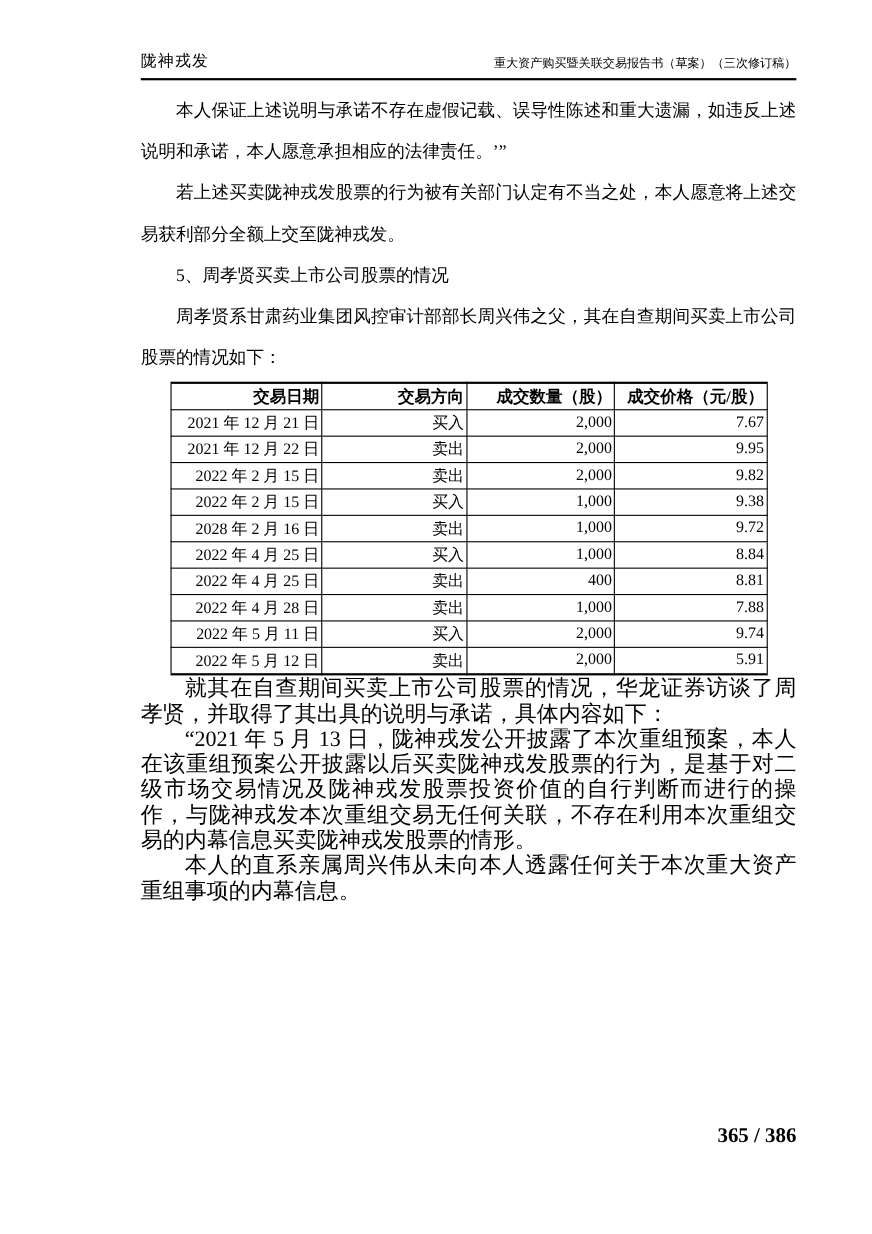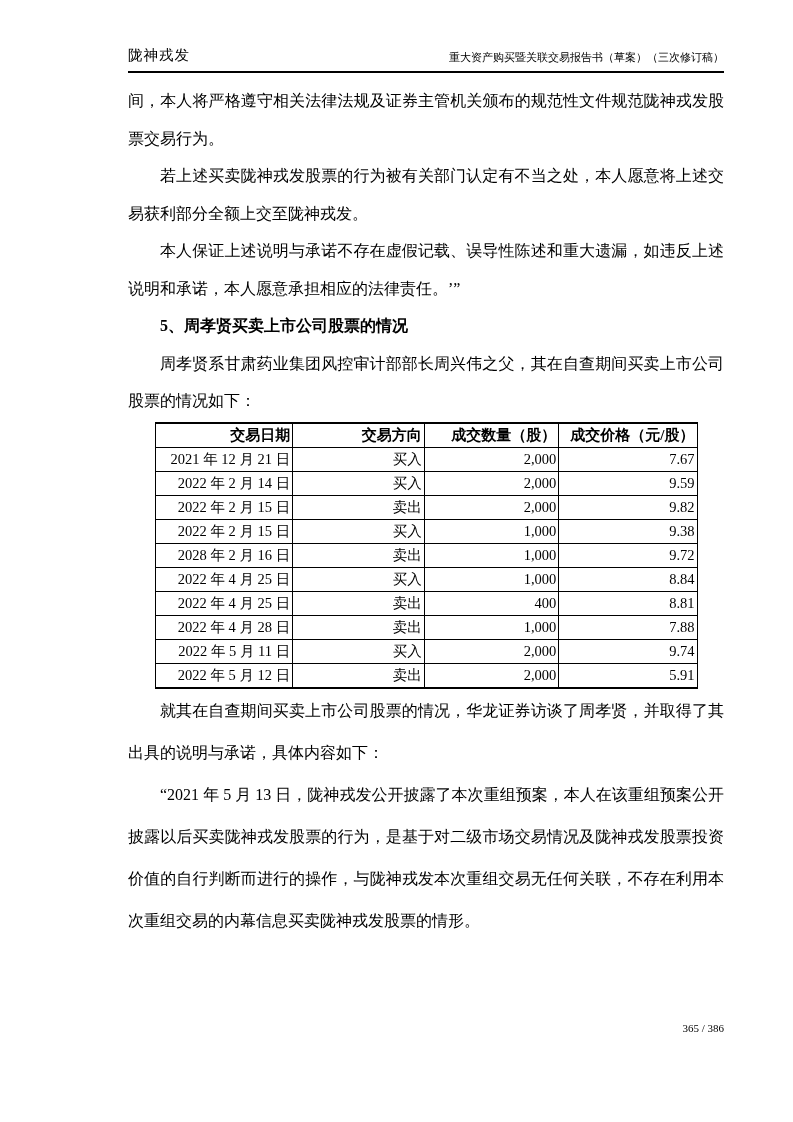--- a/index.html
+++ b/index.html
@@ -32,21 +32,21 @@
     margin-top: 9px;
     font-size: 16px;
     line-height: 37.5px;
     text-align: justify;
   }
   .body-text p { margin: 0; text-indent: 2em; }
   .body-text p.continuation { text-indent: 0; }
   .section-heading {
     margin: 0;
     font-size: 16px;
-    font-weight: bold;
+    font-weight: normal;
     text-indent: 2em;
     line-height: 37.5px;
     text-align: left;
   }
   table.trades {
     border-collapse: collapse;
     table-layout: fixed;
     width: 543px;
     margin: 2px auto 0 auto;
     font-size: 14.5px;
@@ -62,47 +62,46 @@
     overflow: hidden;
     white-space: nowrap;
   }
   table.trades th {
     font-weight: bold;
     font-size: 15px;
     border-bottom: 1.5px solid #000;
   }
   .after-table {
     margin-top: 1px;
-    font-size: 16px;
-    line-height: 42px;
+    font-size: 20px;
+    line-height: 23px;
     text-align: justify;
   }
   .after-table p { margin: 0; text-indent: 2em; }
   .page-number {
     position: absolute;
     top: 1022px;
     right: 97px;
-    font-size: 11px;
-    font-weight: normal;
+    font-size: 19px;
+    font-weight: bold;
   }
 </style>
 </head>
 <body>
 
 <div class="page">
 
   <div class="doc-header">
     <span class="hl">陇神戎发</span>
     <span class="hr">重大资产购买暨关联交易报告书（草案）（三次修订稿）</span>
   </div>
 
   <div class="body-text">
-    <p class="continuation">间，本人将严格遵守相关法律法规及证券主管机关颁布的规范性文件规范陇神戎发股票交易行为。</p>
+    <p>本人保证上述说明与承诺不存在虚假记载、误导性陈述和重大遗漏，如违反上述说明和承诺，本人愿意承担相应的法律责任。’”</p>
     <p>若上述买卖陇神戎发股票的行为被有关部门认定有不当之处，本人愿意将上述交易获利部分全额上交至陇神戎发。</p>
-    <p>本人保证上述说明与承诺不存在虚假记载、误导性陈述和重大遗漏，如违反上述说明和承诺，本人愿意承担相应的法律责任。’”</p>
     <h3 class="section-heading">5、周孝贤买卖上市公司股票的情况</h3>
     <p>周孝贤系甘肃药业集团风控审计部部长周兴伟之父，其在自查期间买卖上市公司股票的情况如下：</p>
   </div>
 
   <table class="trades">
     <colgroup>
       <col style="width:25.4%">
       <col style="width:24.3%">
       <col style="width:24.8%">
       <col style="width:25.5%">
@@ -116,24 +115,24 @@
       </tr>
     </thead>
     <tbody>
         <tr>
           <td>2021 年 12 月 21 日</td>
           <td>买入</td>
           <td>2,000</td>
           <td>7.67</td>
         </tr>
         <tr>
-          <td>2022 年 2 月 14 日</td>
-          <td>买入</td>
+          <td>2021 年 12 月 22 日</td>
+          <td>卖出</td>
           <td>2,000</td>
-          <td>9.59</td>
+          <td>9.95</td>
         </tr>
         <tr>
           <td>2022 年 2 月 15 日</td>
           <td>卖出</td>
           <td>2,000</td>
           <td>9.82</td>
         </tr>
         <tr>
           <td>2022 年 2 月 15 日</td>
           <td>买入</td>
@@ -175,17 +174,18 @@
           <td>卖出</td>
           <td>2,000</td>
           <td>5.91</td>
         </tr>
       </tbody>
   </table>
 
   <div class="after-table">
     <p>就其在自查期间买卖上市公司股票的情况，华龙证券访谈了周孝贤，并取得了其出具的说明与承诺，具体内容如下：</p>
     <p>“2021 年 5 月 13 日，陇神戎发公开披露了本次重组预案，本人在该重组预案公开披露以后买卖陇神戎发股票的行为，是基于对二级市场交易情况及陇神戎发股票投资价值的自行判断而进行的操作，与陇神戎发本次重组交易无任何关联，不存在利用本次重组交易的内幕信息买卖陇神戎发股票的情形。</p>
+    <p>本人的直系亲属周兴伟从未向本人透露任何关于本次重大资产重组事项的内幕信息。</p>
   </div>
 
   <div class="page-number">365 / 386</div>
 
 </div>
 
 </body></html>

